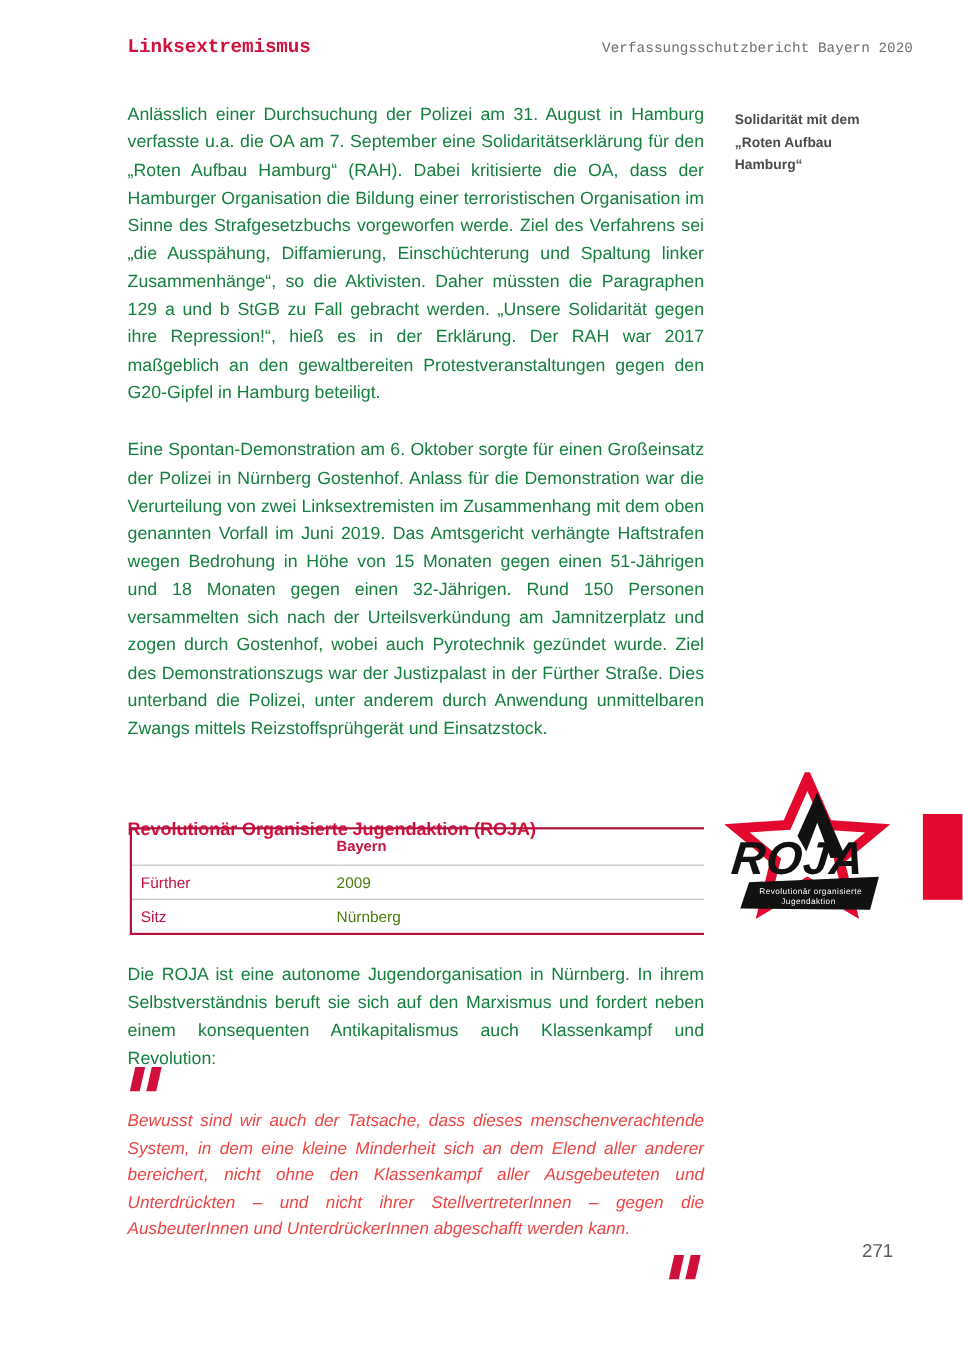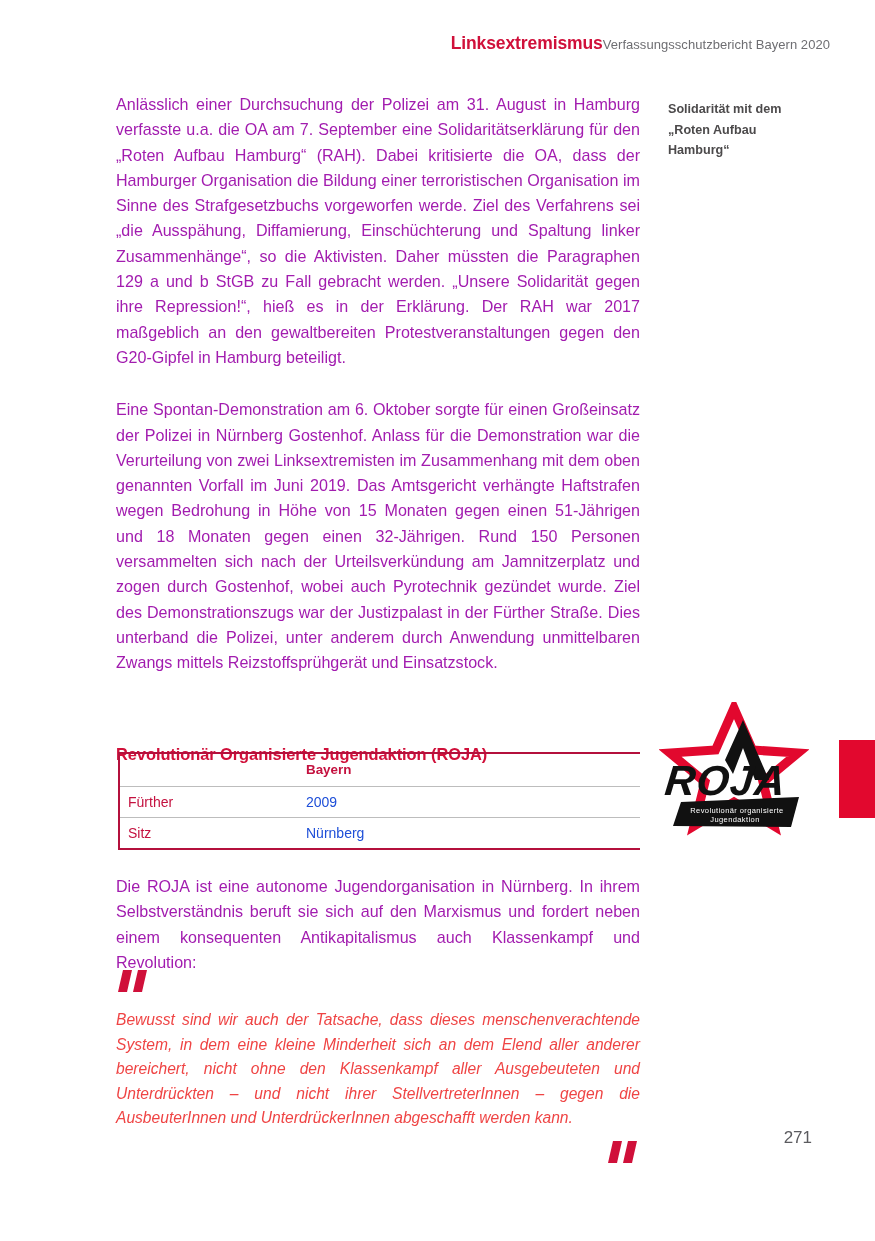--- a/index.html
+++ b/index.html
@@ -17,21 +17,22 @@
   }
 
   
   .page-header {
     position: absolute;
     left: 116px;
     top: 33px;
     width: 714px;
     display: flex;
     align-items: baseline;
-    justify-content: flex-end;
+    justify-content: space-between;
+    font-family: Liberation Mono, monospace;
   }
   .header-section {
     font-size: 17.5px;
     font-weight: bold;
     color: #d0103a;
     letter-spacing: -0.1px;
   }
   .header-report {
     font-size: 13px;
     color: #6e6e72;
@@ -45,21 +46,21 @@
     top: 92px;
     width: 524px;
   }
   p.body-par {
     margin: 0 0 27px 0;
     font-size: 16.1px;
     line-height: 25.3px;
     text-align: justify;
     text-justify: inter-word;
     hyphens: manual;
-    color: #a21caf;
+    color: #15803d;
   }
   p.body-par:last-child { margin-bottom: 0; }
 
   
   .margin-note {
     position: absolute;
     left: 668px;
     top: 99px;
     width: 160px;
     font-size: 12.6px;
@@ -116,21 +117,21 @@
   .fact-table tbody td {
     font-size: 14px;
     border-bottom: 1.3px solid #bdbdbd;
   }
   .fact-table tbody tr:last-child td { border-bottom: none; }
   .fact-table td.label {
     color: #c4113f;
     padding-left: 8px;
   }
   .fact-table th.c1cell { padding-left: 8px; }
-  .fact-table td.value { color: #1d4ed8; }
+  .fact-table td.value { color: #4d7c0f; }
 
   
   .logo-box {
     position: absolute;
     left: 659px;
     top: 702px;
     width: 150px;
     height: 138px;
   }
   .logo-box svg { display: block; width: 100%; height: 100%; }

